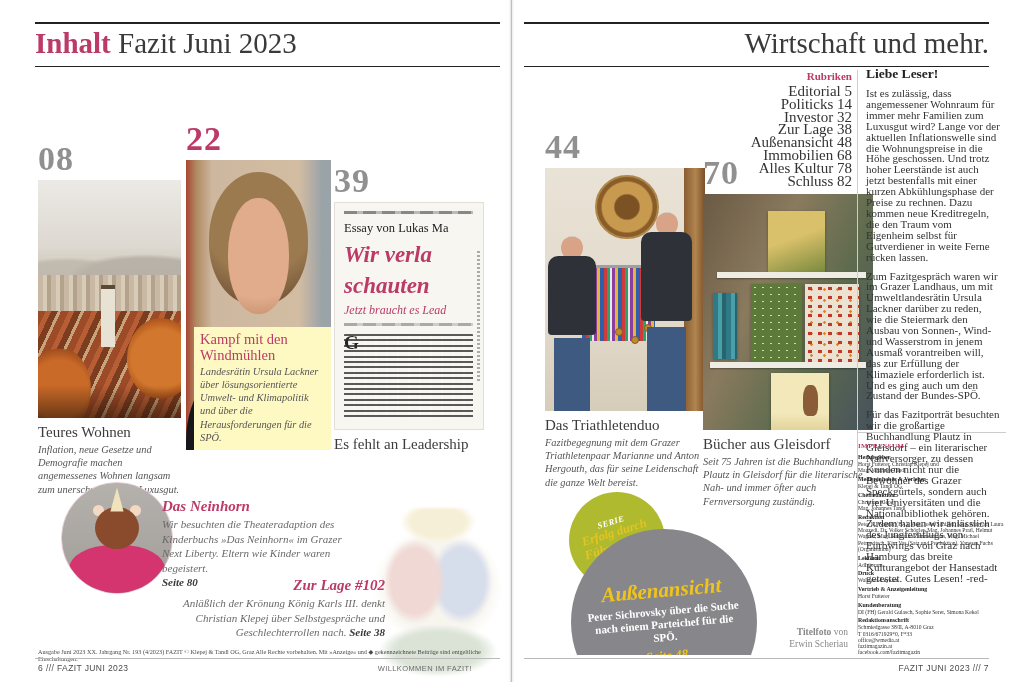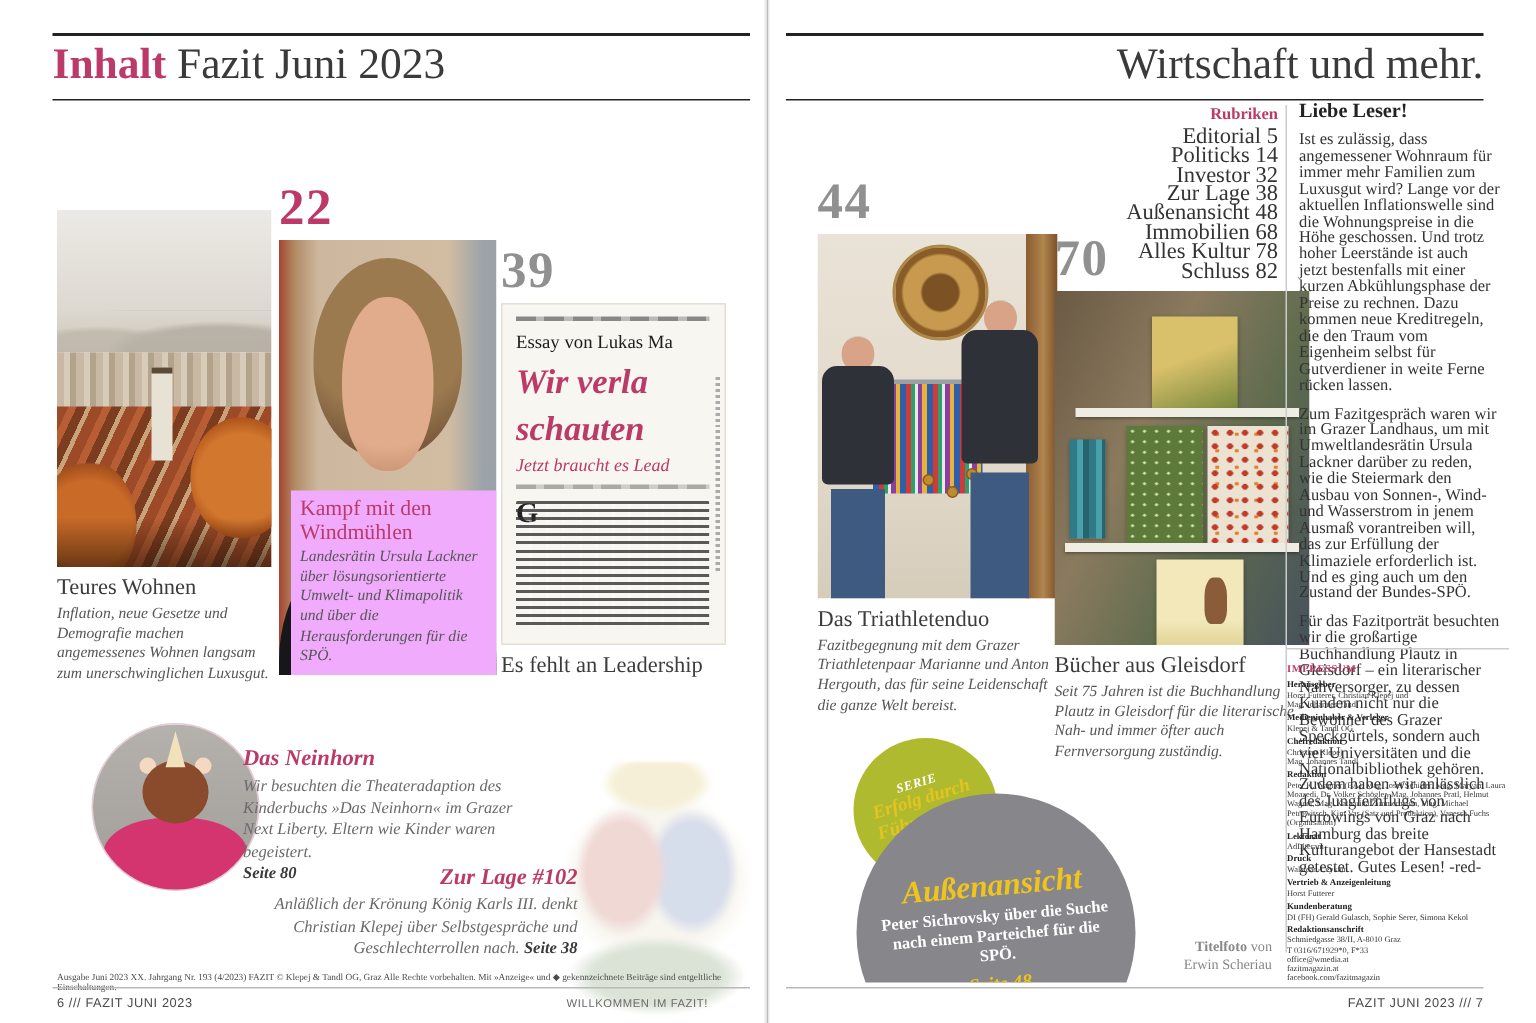--- a/index.html
+++ b/index.html
@@ -77,21 +77,21 @@
   .clip-body{margin-top:8px;overflow:hidden;}
   .dropcap{float:left;font-size:19px;font-weight:bold;color:#222;line-height:17px;margin-right:3px;}
   .fauxlines{height:84px;border-radius:1px;
     background:repeating-linear-gradient(180deg,rgba(45,45,45,.78) 0 2px,transparent 2px 5.4px),
                repeating-linear-gradient(90deg,transparent 0 9px,rgba(255,255,255,.35) 9px 11px);
     filter:blur(.4px);}
   .credit-strip{position:absolute;right:3px;top:48px;width:3px;height:130px;opacity:.7;
     background:repeating-linear-gradient(180deg,#8a8a8a 0 2px,transparent 2px 4px);}
 
   
-  .capbox{position:absolute;left:8px;right:0;bottom:0;background:#f0abfc;padding:4px 5px 6px 6px;}
+  .capbox{position:absolute;left:8px;right:0;bottom:0;background:#fef9c3;padding:4px 5px 6px 6px;}
   .capbox .cap-title{margin-top:0;font-size:14.5px;line-height:16px;}
 
   
   .uni-circle{position:absolute;left:61px;top:482px;width:112px;height:112px;border-radius:50%;
     overflow:hidden;border:1px solid #e7c9d3;}
   .uni-bg{position:absolute;inset:0;background:linear-gradient(180deg,#b5b2ae,#a09d99);}
   .uni-jacket{position:absolute;left:6%;bottom:-4%;width:88%;height:48%;
     border-radius:45% 45% 0 0;background:#d5356e;}
   .uni-head{position:absolute;left:30%;top:22%;width:40%;height:38%;border-radius:50%;
     background:radial-gradient(circle at 50% 45%,#8a4a2c 0 70%,#6e3820 100%);}
@@ -198,20 +198,21 @@
     <div class="ttl">
       <span class="accent-bold">Inhalt</span>
       <span>Fazit Juni 2023</span>
     </div>
   </div>
   <div class="hdr hdr-right">
     <div class="ttl">Wirtschaft und mehr.</div>
   </div>
 
   <div class="feature" style="left:38px;top:140px;width:143px;">
+    <div class="num">08</div>
     <div class="photo" style="height:238px;">
       <div class="city-sky"></div>
       <div class="city-mountains"></div>
       <div class="city-mid"></div>
       <div class="city-roofs"></div>
       <div class="city-tower"></div>
       <div class="city-tree-l"></div>
       <div class="city-tree-r"></div>
       <div class="city-shadow"></div>
     </div>
@@ -269,21 +270,21 @@
     <div class="promo-page">Seite 80</div>
   </div>
 
   <div class="promo" style="left:150px;top:577px;width:235px;text-align:right;">
     <div class="promo-title">Zur Lage #102</div>
     <div class="promo-text"><span>Anläßlich der Krönung König Karls III. denkt Christian Klepej über Selbstgespräche und Geschlechterrollen nach.</span>
       <b style="color:#3a3a3a;">Seite 38</b>
     </div>
   </div>
 
-  <div class="feature" style="left:545px;top:116px;width:160px;">
+  <div class="feature" style="left:545px;top:128px;width:160px;">
     <div class="num">44</div>
     <div class="photo" style="height:243px;">
       <div class="duo-wall"></div>
       <div class="duo-door"></div>
       <div class="duo-plate"></div>
       <div class="duo-rack"></div>
       <div class="duo-medals"></div>
       <div class="duo-medal-dot" style="left:44%;top:66%;"></div>
       <div class="duo-medal-dot" style="left:54%;top:69%;"></div>
       <div class="duo-medal-dot" style="left:62%;top:64%;"></div>

